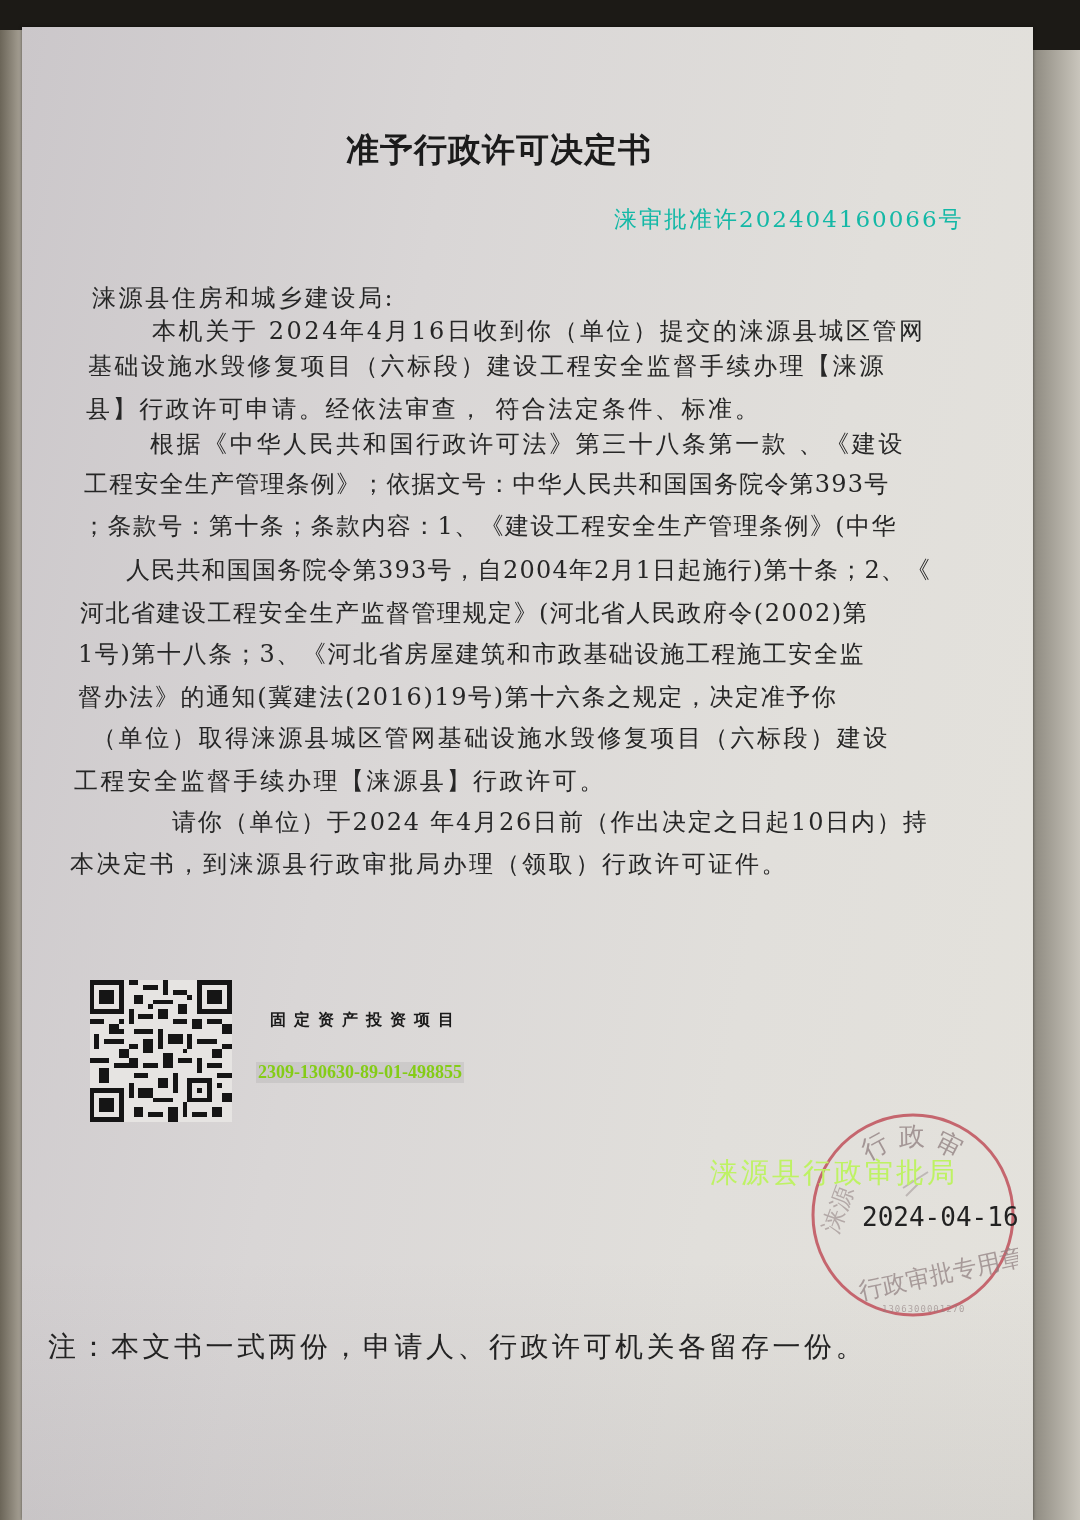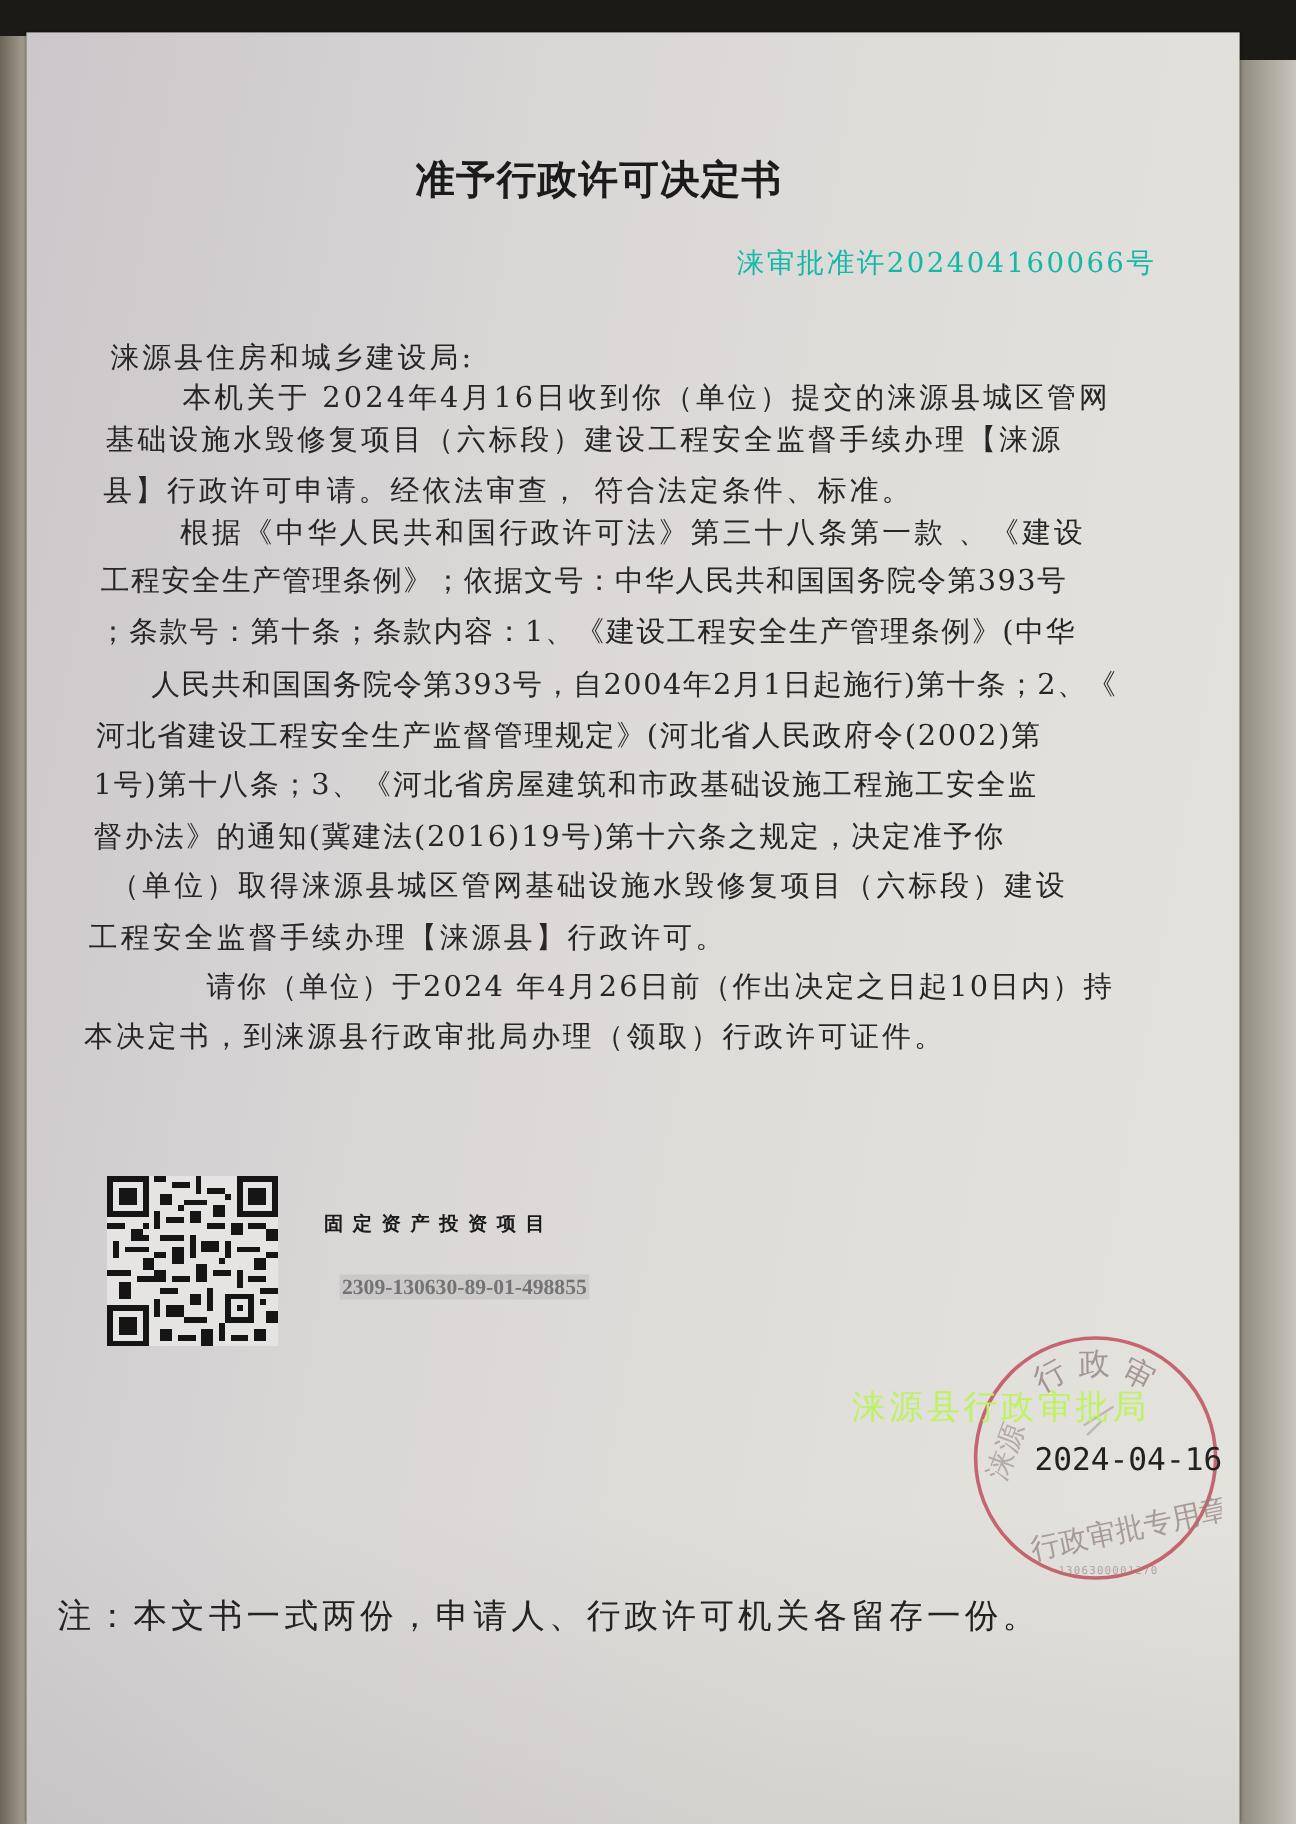--- a/index.html
+++ b/index.html
@@ -40,23 +40,23 @@
     }
     .qr-code {
       position: absolute; left: 88px; top: 980px; width: 145px; height: 142px;
     }
     .project-label {
       position: absolute; left: 270px; top: 1010px;
       font-family: "DejaVu Serif", serif; font-weight: bold;
       font-size: 16px; letter-spacing: 8px; color: #1a1a1a;
     }
     .project-code {
-      position: absolute; left: 283px; top: 1062px;
+      position: absolute; left: 256px; top: 1062px;
       font-family: "Liberation Serif", serif; font-weight: bold;
-      font-size: 18px; color: #737373; background: rgba(160,160,160,0.25); padding: 0 2px;
+      font-size: 18px; color: #84cc16; background: rgba(160,160,160,0.25); padding: 0 2px;
     }
     .seal {
       position: absolute; left: 808px; top: 1110px; width: 210px; height: 210px;
     }
     .issuer {
       position: absolute; left: 710px; top: 1154px;
       font-size: 28px; letter-spacing: 3px; color: #bef264;
     }
     .issue-date {
       position: absolute; left: 862px; top: 1202px;

